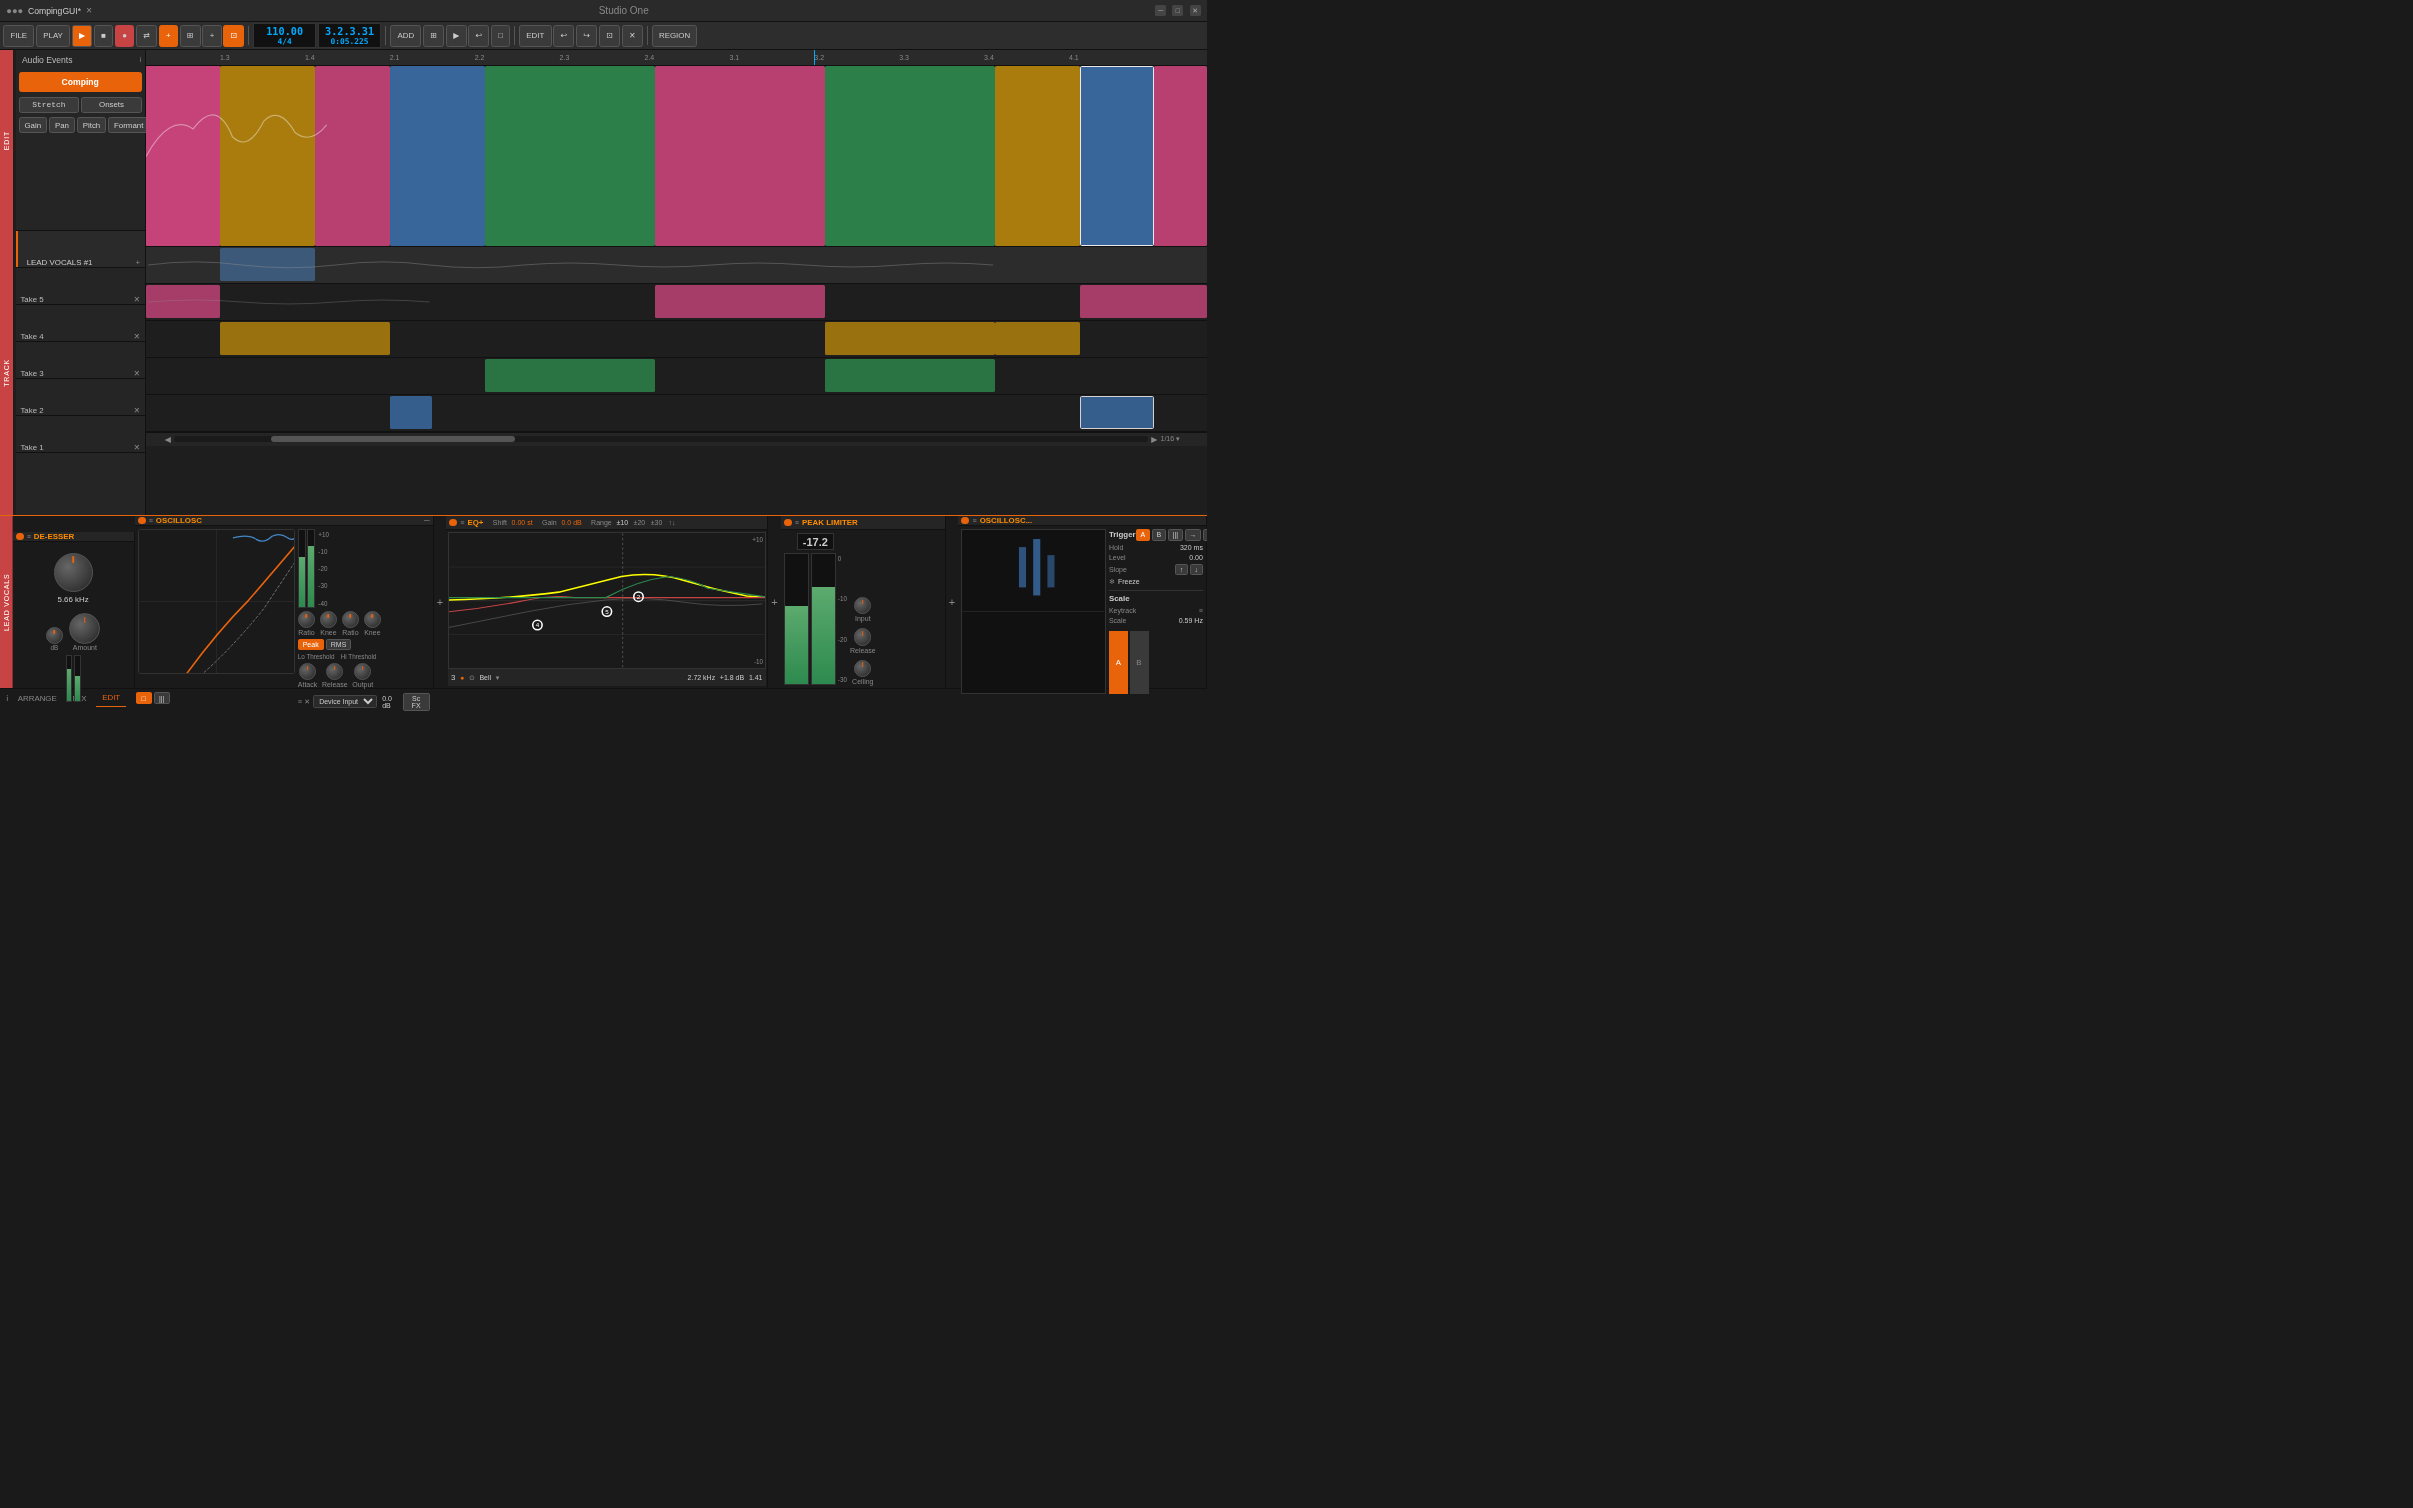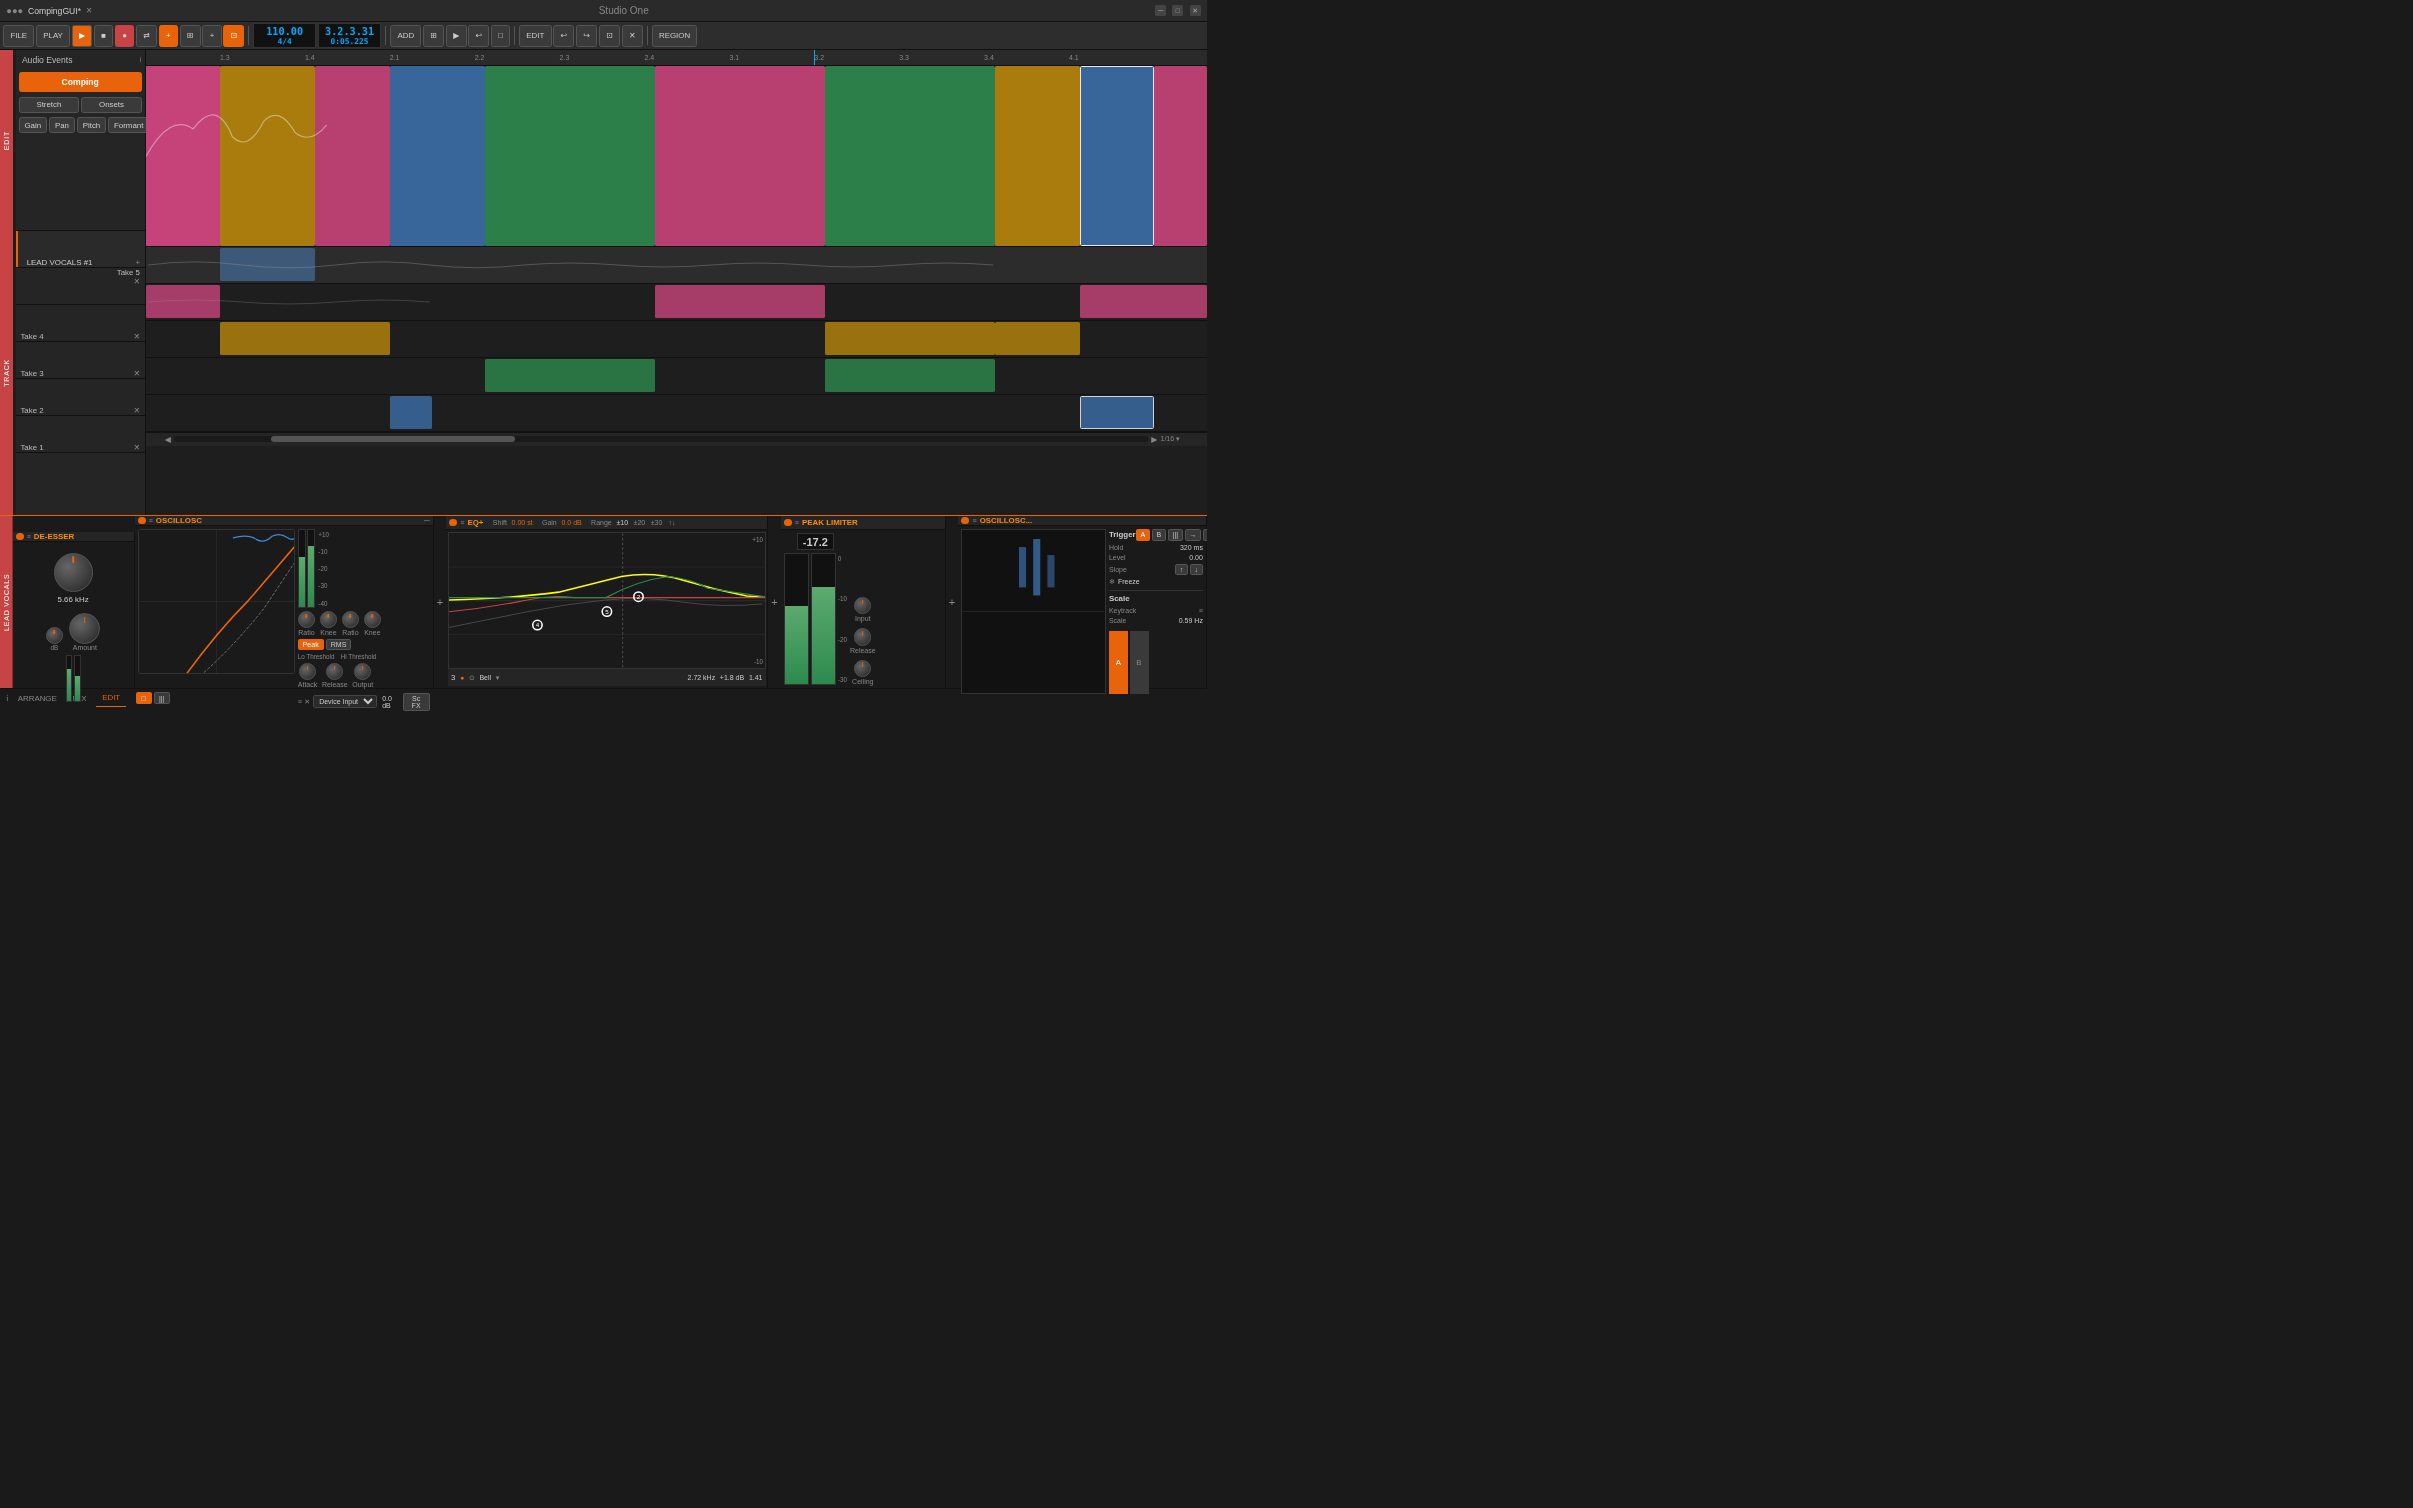--- a/index.html
+++ b/index.html
@@ -475,37 +475,37 @@
 
   <div style="width:130px;background:#252525;border-right:0.8px solid #111;display:flex;flex-direction:column;">
 
     <div id="audio-events-panel" style="height:181px;padding:3.1px;background:#252525;border-bottom:0.8px solid #111;">
       <div style="display:flex;align-items:center;justify-content:space-between;margin-bottom:3.1px;">
         <span class="panel-title">Audio Events</span>
         <span style="color:#888;font-size:7px;">ℹ</span>
       </div>
       <button class="ae-btn active" style="width:100%;margin-bottom:2.4px;background:#e8630a;border-color:#e8630a;color:#fff;font-size:8.6px;font-weight:bold;height:20.4px;">Comping</button>
       <div class="ae-row">
-        <button class="ae-small-btn" style="flex:1;">Stretch</button>
+        <button class="ae-small-btn" style="flex:1;font-family:Liberation Mono, monospace;">Stretch</button>
         <button class="ae-small-btn" style="flex:1;">Onsets</button>
       </div>
       <div class="ae-row" style="margin-top:2.4px;">
         <button class="ae-small-btn">Gain</button>
         <button class="ae-small-btn">Pan</button>
         <button class="ae-small-btn">Pitch</button>
         <button class="ae-small-btn">Formant</button>
       </div>
     </div>
 
     <div class="track-header-item" style="height:37px;background:#2a2a2a;border-bottom:0.8px solid #111;padding:0 4.7px;font-size:7.9px;color:#ccc;position:relative;">
       <div class="track-accent"></div>
       <span style="padding-left:6.3px;font-size:7.9px;">LEAD VOCALS #1</span>
       <span style="margin-left:auto;color:#888;cursor:pointer;">+</span>
     </div>
-    <div class="track-header-item" style="height:37px;flex-direction:column;">
+    <div class="track-header-item" style="height:37px;">
       <span>Take 5</span>
       <span class="take-close">✕</span>
     </div>
     <div class="track-header-item" style="height:37px;">
       <span>Take 4</span>
       <span class="take-close">✕</span>
     </div>
     <div class="track-header-item" style="height:37px;">
       <span>Take 3</span>
       <span class="take-close">✕</span>

